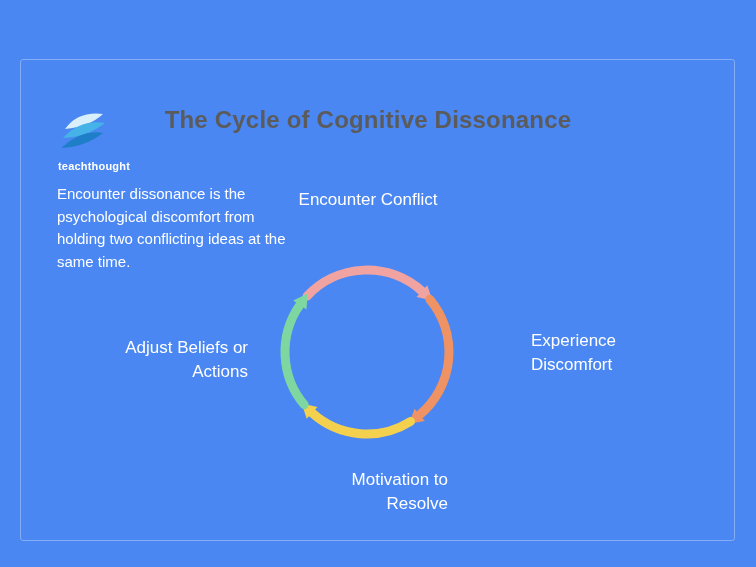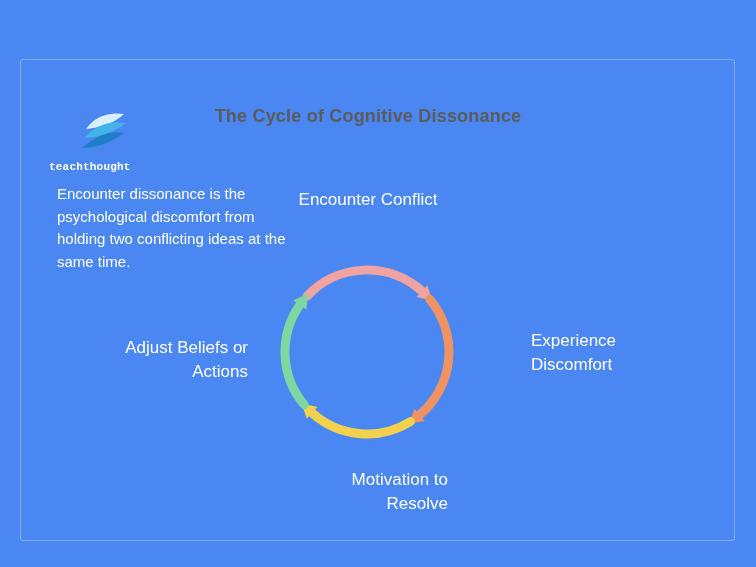--- a/index.html
+++ b/index.html
@@ -23,32 +23,31 @@
     border: 1px solid #84acf7;
     border-radius: 3px;
     box-sizing: border-box;
   }
   .title {
     position: absolute;
     left: 0;
     top: 106px;
     width: 736px;
     text-align: center;
-    font-size: 18px;
+    font-size: 24px;
     font-weight: bold;
     color: #5b5b5b;
     letter-spacing: 0.2px;
   }
   .logo {
     position: absolute;
-    left: 49px;
+    left: 58px;
     top: 110px;
     width: 80px;
-    text-align: right;
-    font-family: Liberation Mono, monospace;
+    text-align: left;
   }
   .logo-text {
     margin-top: 2px;
     font-size: 11px;
     font-weight: bold;
     color: #ffffff;
     letter-spacing: 0.2px;
   }
   .description {
     position: absolute;

